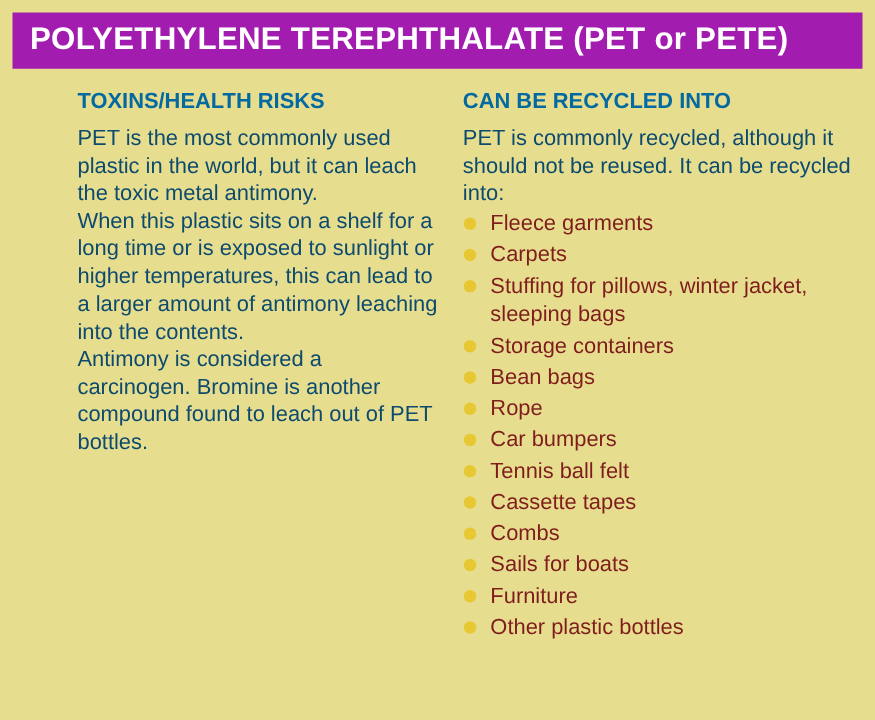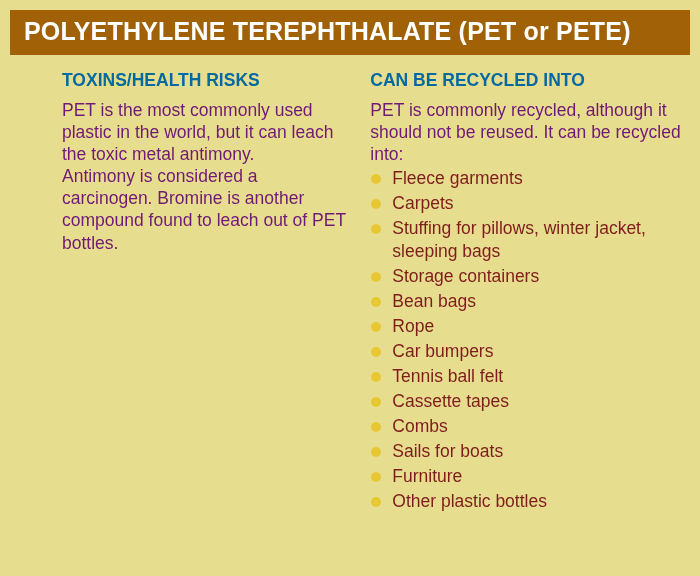--- a/index.html
+++ b/index.html
@@ -14,21 +14,21 @@
     overflow: hidden;
   }
   .page {
     position: relative;
     width: 700px;
     height: 576px;
     background: #e7dd8f;
     box-sizing: border-box;
   }
   .title-bar {
-    background: #a16207;
+    background: #a21caf;
     color: #ffffff;
     margin: 10px 10px 0 10px;
     padding: 9px 14px 11px 14px;
     box-sizing: border-box;
   }
   .title-bar .title-text {
     font-size: 25px;
     font-weight: bold;
     letter-spacing: 0.2px;
     line-height: 1.0;
@@ -54,21 +54,21 @@
   }
   .col-heading {
     font-size: 17.5px;
     font-weight: bold;
     color: #0369a1;
     margin-bottom: 9px;
     line-height: 1.1;
   }
   .para {
     font-size: 17.5px;
-    color: #701a75;
+    color: #0c4a6e;
     line-height: 1.26;
     margin: 0;
   }
   .para + .para {
     margin-top: 0px;
   }
   .bullet-list {
     list-style: none;
     margin: 2px 0 0 0;
     padding: 0;
@@ -102,20 +102,21 @@
 
   <div class="title-bar">
     <div class="title-text">POLYETHYLENE TEREPHTHALATE (PET or PETE)</div>
   </div>
 
   <div class="columns">
 
     <div class="col col-left">
       <div class="col-heading">TOXINS/HEALTH RISKS</div>
       <p class="para">PET is the most commonly used plastic in the world, but it can leach the toxic metal antimony.</p>
+      <p class="para">When this plastic sits on a shelf for a long time or is exposed to sunlight or higher temperatures, this can lead to a larger amount of antimony leaching into the contents.</p>
       <p class="para">Antimony is considered a carcinogen. Bromine is another compound found to leach out of PET bottles.</p>
     </div>
 
     <div class="col col-right">
       <div class="col-heading">CAN BE RECYCLED INTO</div>
       <p class="para">PET is commonly recycled, although it should not be reused. It can be recycled into:</p>
       <ul class="bullet-list">
         <li>
             <span class="dot"></span>
             <span class="bullet-text">Fleece garments</span>

